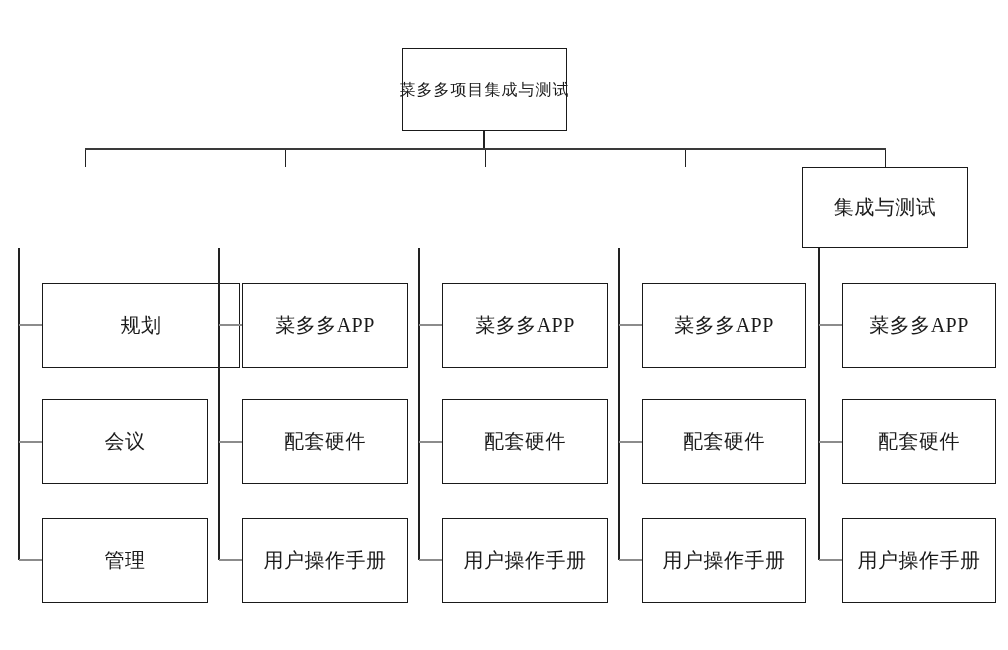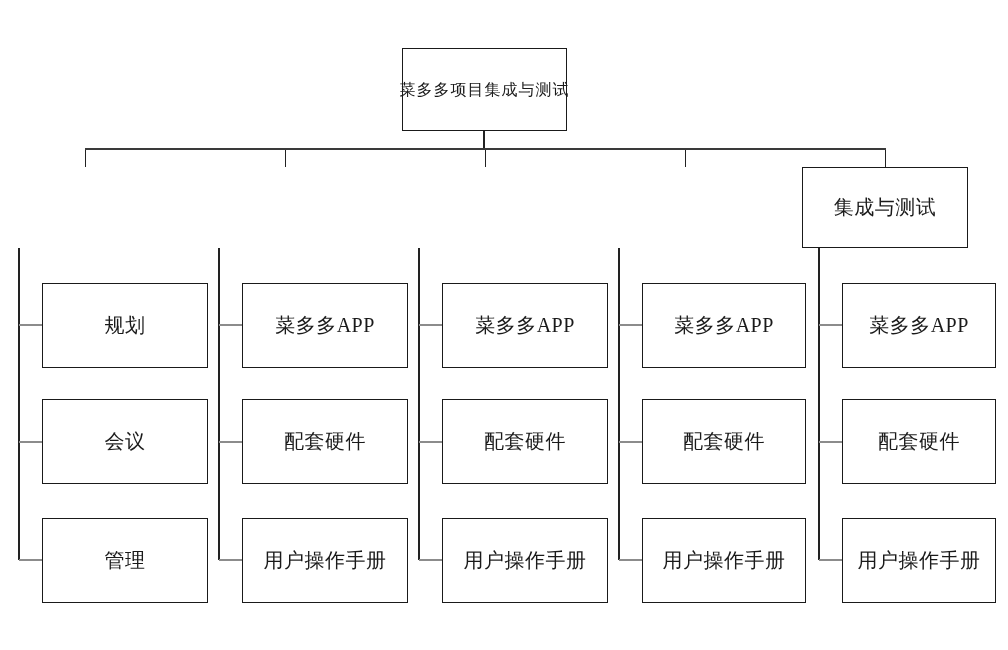--- a/index.html
+++ b/index.html
@@ -32,21 +32,21 @@
   <div class="line vline" style="left:84.5px;top:150px;height:17px"></div>
   <div class="line vline" style="left:284.5px;top:150px;height:17px"></div>
   <div class="line vline" style="left:484.5px;top:150px;height:17px"></div>
   <div class="line vline" style="left:684.5px;top:150px;height:17px"></div>
   <div class="line vline" style="left:884.5px;top:150px;height:17px"></div>
 
   <div class="line vline" style="left:18px;top:248px;height:312px"></div>
   <div class="line stub" style="left:19px;top:323.5px;width:23px"></div>
   <div class="line stub" style="left:19px;top:440.5px;width:23px"></div>
   <div class="line stub" style="left:19px;top:558.5px;width:23px"></div>
-  <div class="box" style="left:42px;top:283px;width:166px;height:85px">规划</div>
+  <div class="box" style="left:42px;top:283px;width:198px;height:85px">规划</div>
   <div class="box" style="left:42px;top:518px;width:166px;height:85px">管理</div>
   <div class="box" style="left:42px;top:399px;width:166px;height:85px">会议</div>
 
   <div class="line vline" style="left:218px;top:248px;height:312px"></div>
   <div class="line stub" style="left:219px;top:323.5px;width:23px"></div>
   <div class="line stub" style="left:219px;top:440.5px;width:23px"></div>
   <div class="line stub" style="left:219px;top:558.5px;width:23px"></div>
   <div class="box" style="left:242px;top:283px;width:166px;height:85px">菜多多APP</div>
   <div class="box" style="left:242px;top:399px;width:166px;height:85px">配套硬件</div>
   <div class="box" style="left:242px;top:518px;width:166px;height:85px">用户操作手册</div>

